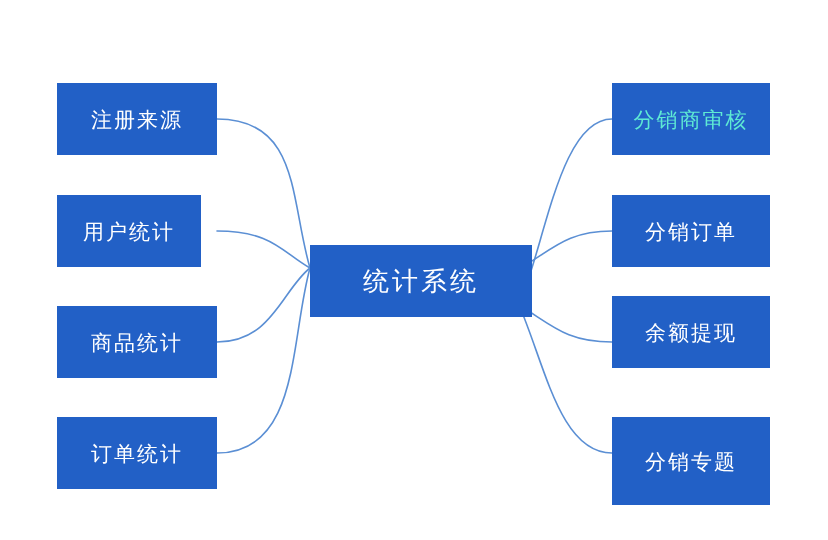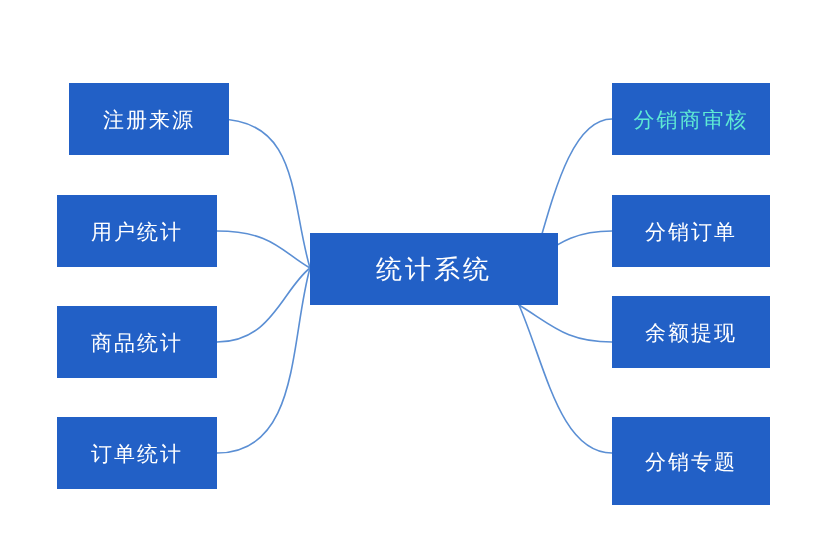--- a/index.html
+++ b/index.html
@@ -66,34 +66,34 @@
         <path d="M 217,231 C 272,231 282,252 310,268" stroke="#5B8FD4"></path>
         <path d="M 217,342 C 272,342 282,290 310,268" stroke="#5B8FD4"></path>
         <path d="M 217,453 C 300,453 290,340 310,268" stroke="#5B8FD4"></path>
         <path d="M 519,305 C 545,245 560,119 612,119" stroke="#5B8FD4"></path>
         <path d="M 519,269 C 552,250 566,231 612,231" stroke="#5B8FD4"></path>
         <path d="M 519,305 C 552,325 566,342 612,342" stroke="#5B8FD4"></path>
         <path d="M 519,305 C 545,365 560,453 612,453" stroke="#5B8FD4"></path>
       </g>
   </svg>
 
-  <div class="node leaf" style="left: 57px; top: 83px; width: 160px; height: 72px; background: rgb(34, 96, 198); color: rgb(255, 255, 255); margin-left: 12px;">
+  <div class="node leaf" style="left: 57px; top: 83px; width: 160px; height: 72px; background: rgb(34, 96, 198); color: rgb(255, 255, 255);">
     <span class="node-label">注册来源</span>
   </div>
-  <div class="node leaf" style="left: 57px; top: 195px; width: 160px; height: 72px; background: rgb(34, 96, 198); color: rgb(255, 255, 255);">
+  <div class="node leaf" style="left: 57px; top: 195px; width: 144px; height: 72px; background: rgb(34, 96, 198); color: rgb(255, 255, 255);">
     <span class="node-label">用户统计</span>
   </div>
   <div class="node leaf" style="left: 57px; top: 306px; width: 160px; height: 72px; background: rgb(34, 96, 198); color: rgb(255, 255, 255);">
     <span class="node-label">商品统计</span>
   </div>
   <div class="node leaf" style="left: 57px; top: 417px; width: 160px; height: 72px; background: rgb(34, 96, 198); color: rgb(255, 255, 255);">
     <span class="node-label">订单统计</span>
   </div>
 
-  <div class="node center" style="left: 310px; top: 233px; width: 248px; height: 72px; background: rgb(34, 96, 198); color: rgb(255, 255, 255);">
+  <div class="node center" style="left: 310px; top: 245px; width: 222px; height: 72px; background: rgb(34, 96, 198); color: rgb(255, 255, 255);">
     <span class="node-label">统计系统</span>
   </div>
 
   <div class="node leaf" style="left: 612px; top: 83px; width: 158px; height: 72px; background: rgb(34, 96, 198); color: #5eead4;">
     <span class="node-label">分销商审核</span>
   </div>
   <div class="node leaf" style="left: 612px; top: 195px; width: 158px; height: 72px; background: rgb(34, 96, 198); color: rgb(255, 255, 255);">
     <span class="node-label">分销订单</span>
   </div>
   <div class="node leaf" style="left: 612px; top: 296px; width: 158px; height: 72px; background: rgb(34, 96, 198); color: rgb(255, 255, 255);">

